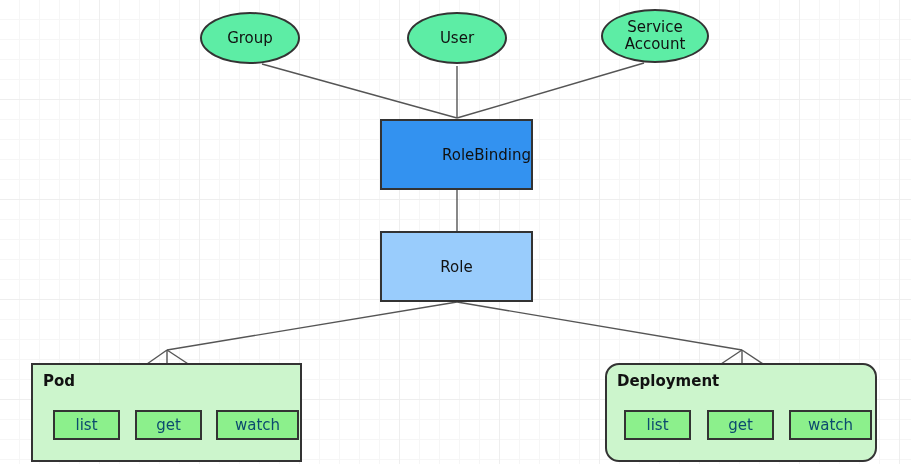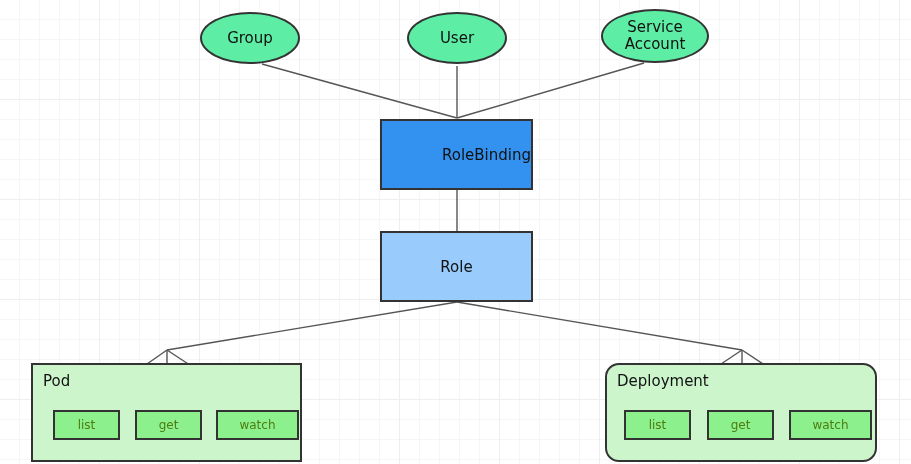--- a/index.html
+++ b/index.html
@@ -55,33 +55,33 @@
     position: absolute;
     box-sizing: border-box;
     border: 2.5px solid #333333;
     background: #ccf5cc;
   }
   .group-title {
     position: absolute;
     left: 10px;
     top: 7px;
     font-size: 15px;
-    font-weight: normal;
+    font-weight: bold;
     color: #111111;
   }
   .verb {
     position: absolute;
     box-sizing: border-box;
     border: 2.5px solid #333333;
     background: #8cf08c;
     display: flex;
     align-items: center;
     justify-content: center;
-    font-size: 12px;
-    color: #4d7c0f;
+    font-size: 15px;
+    color: #0c4a6e;
   }
 </style>
 </head>
 <body>
 
 <div id="canvas">
 
   <svg id="edges" width="911" height="464" viewBox="0 0 911 464">
     <g stroke="#555555" stroke-width="1.4" fill="none">
       <path d="M 262 64 L 457 118"></path>

